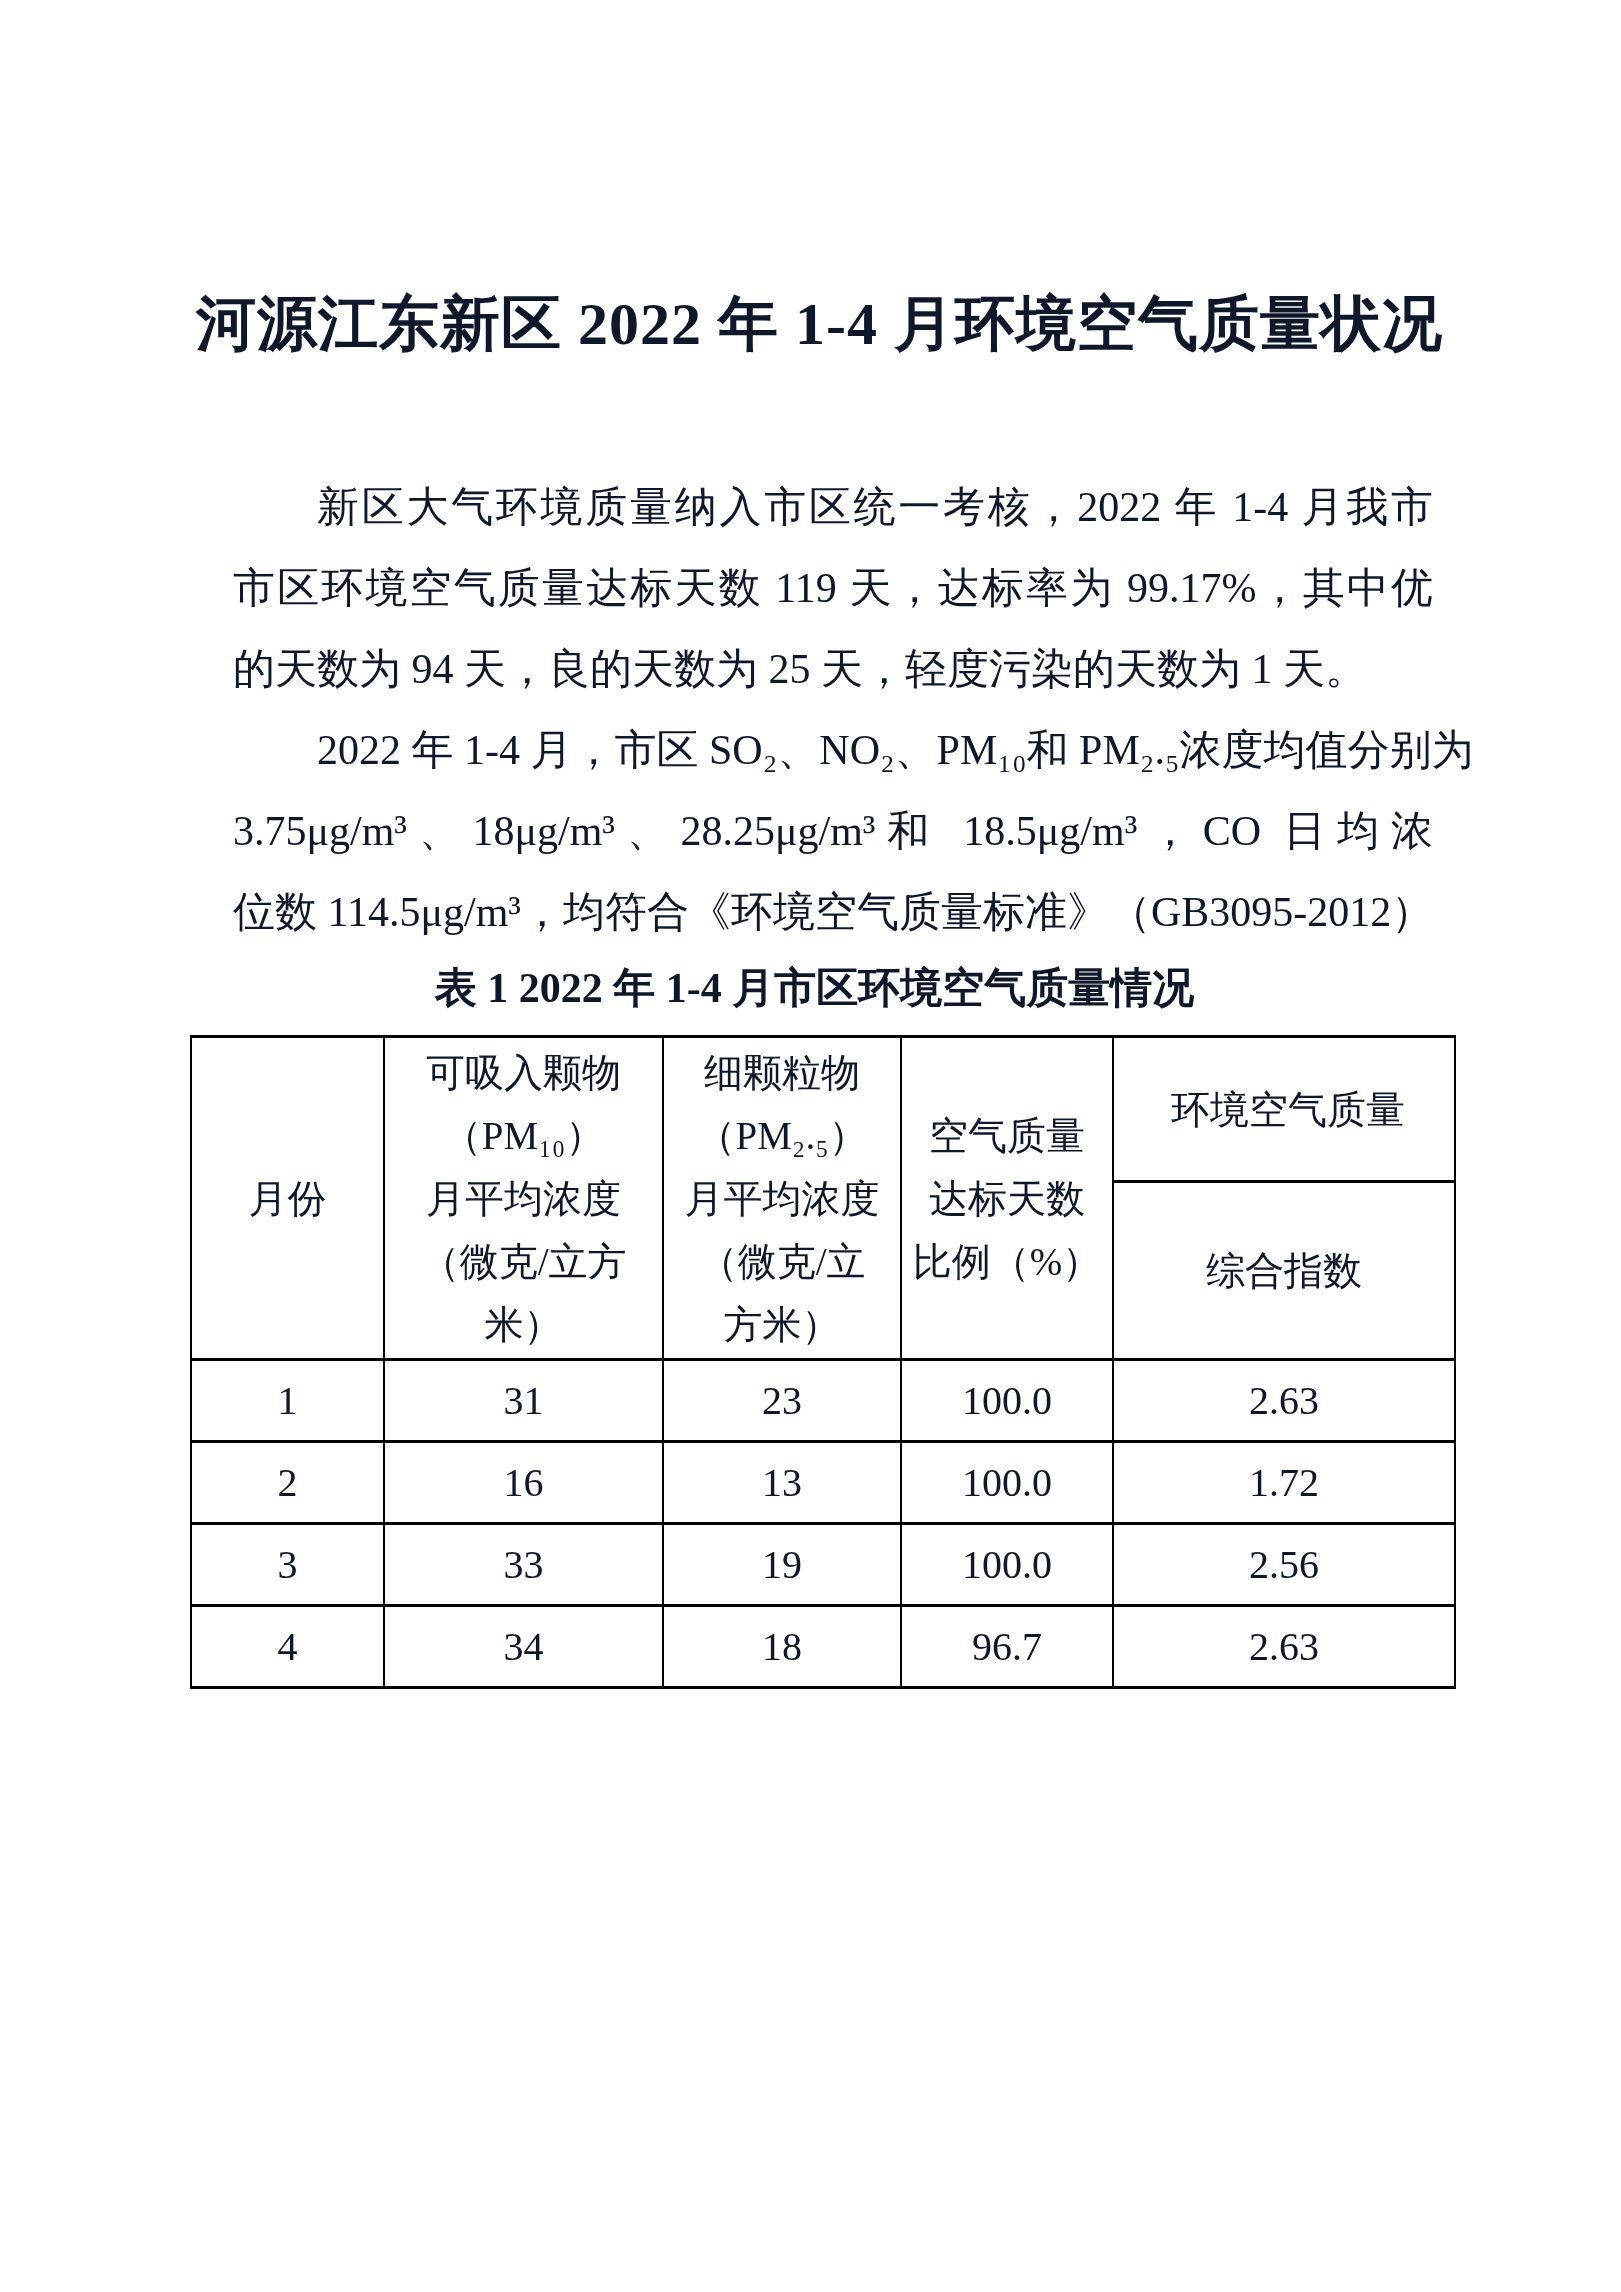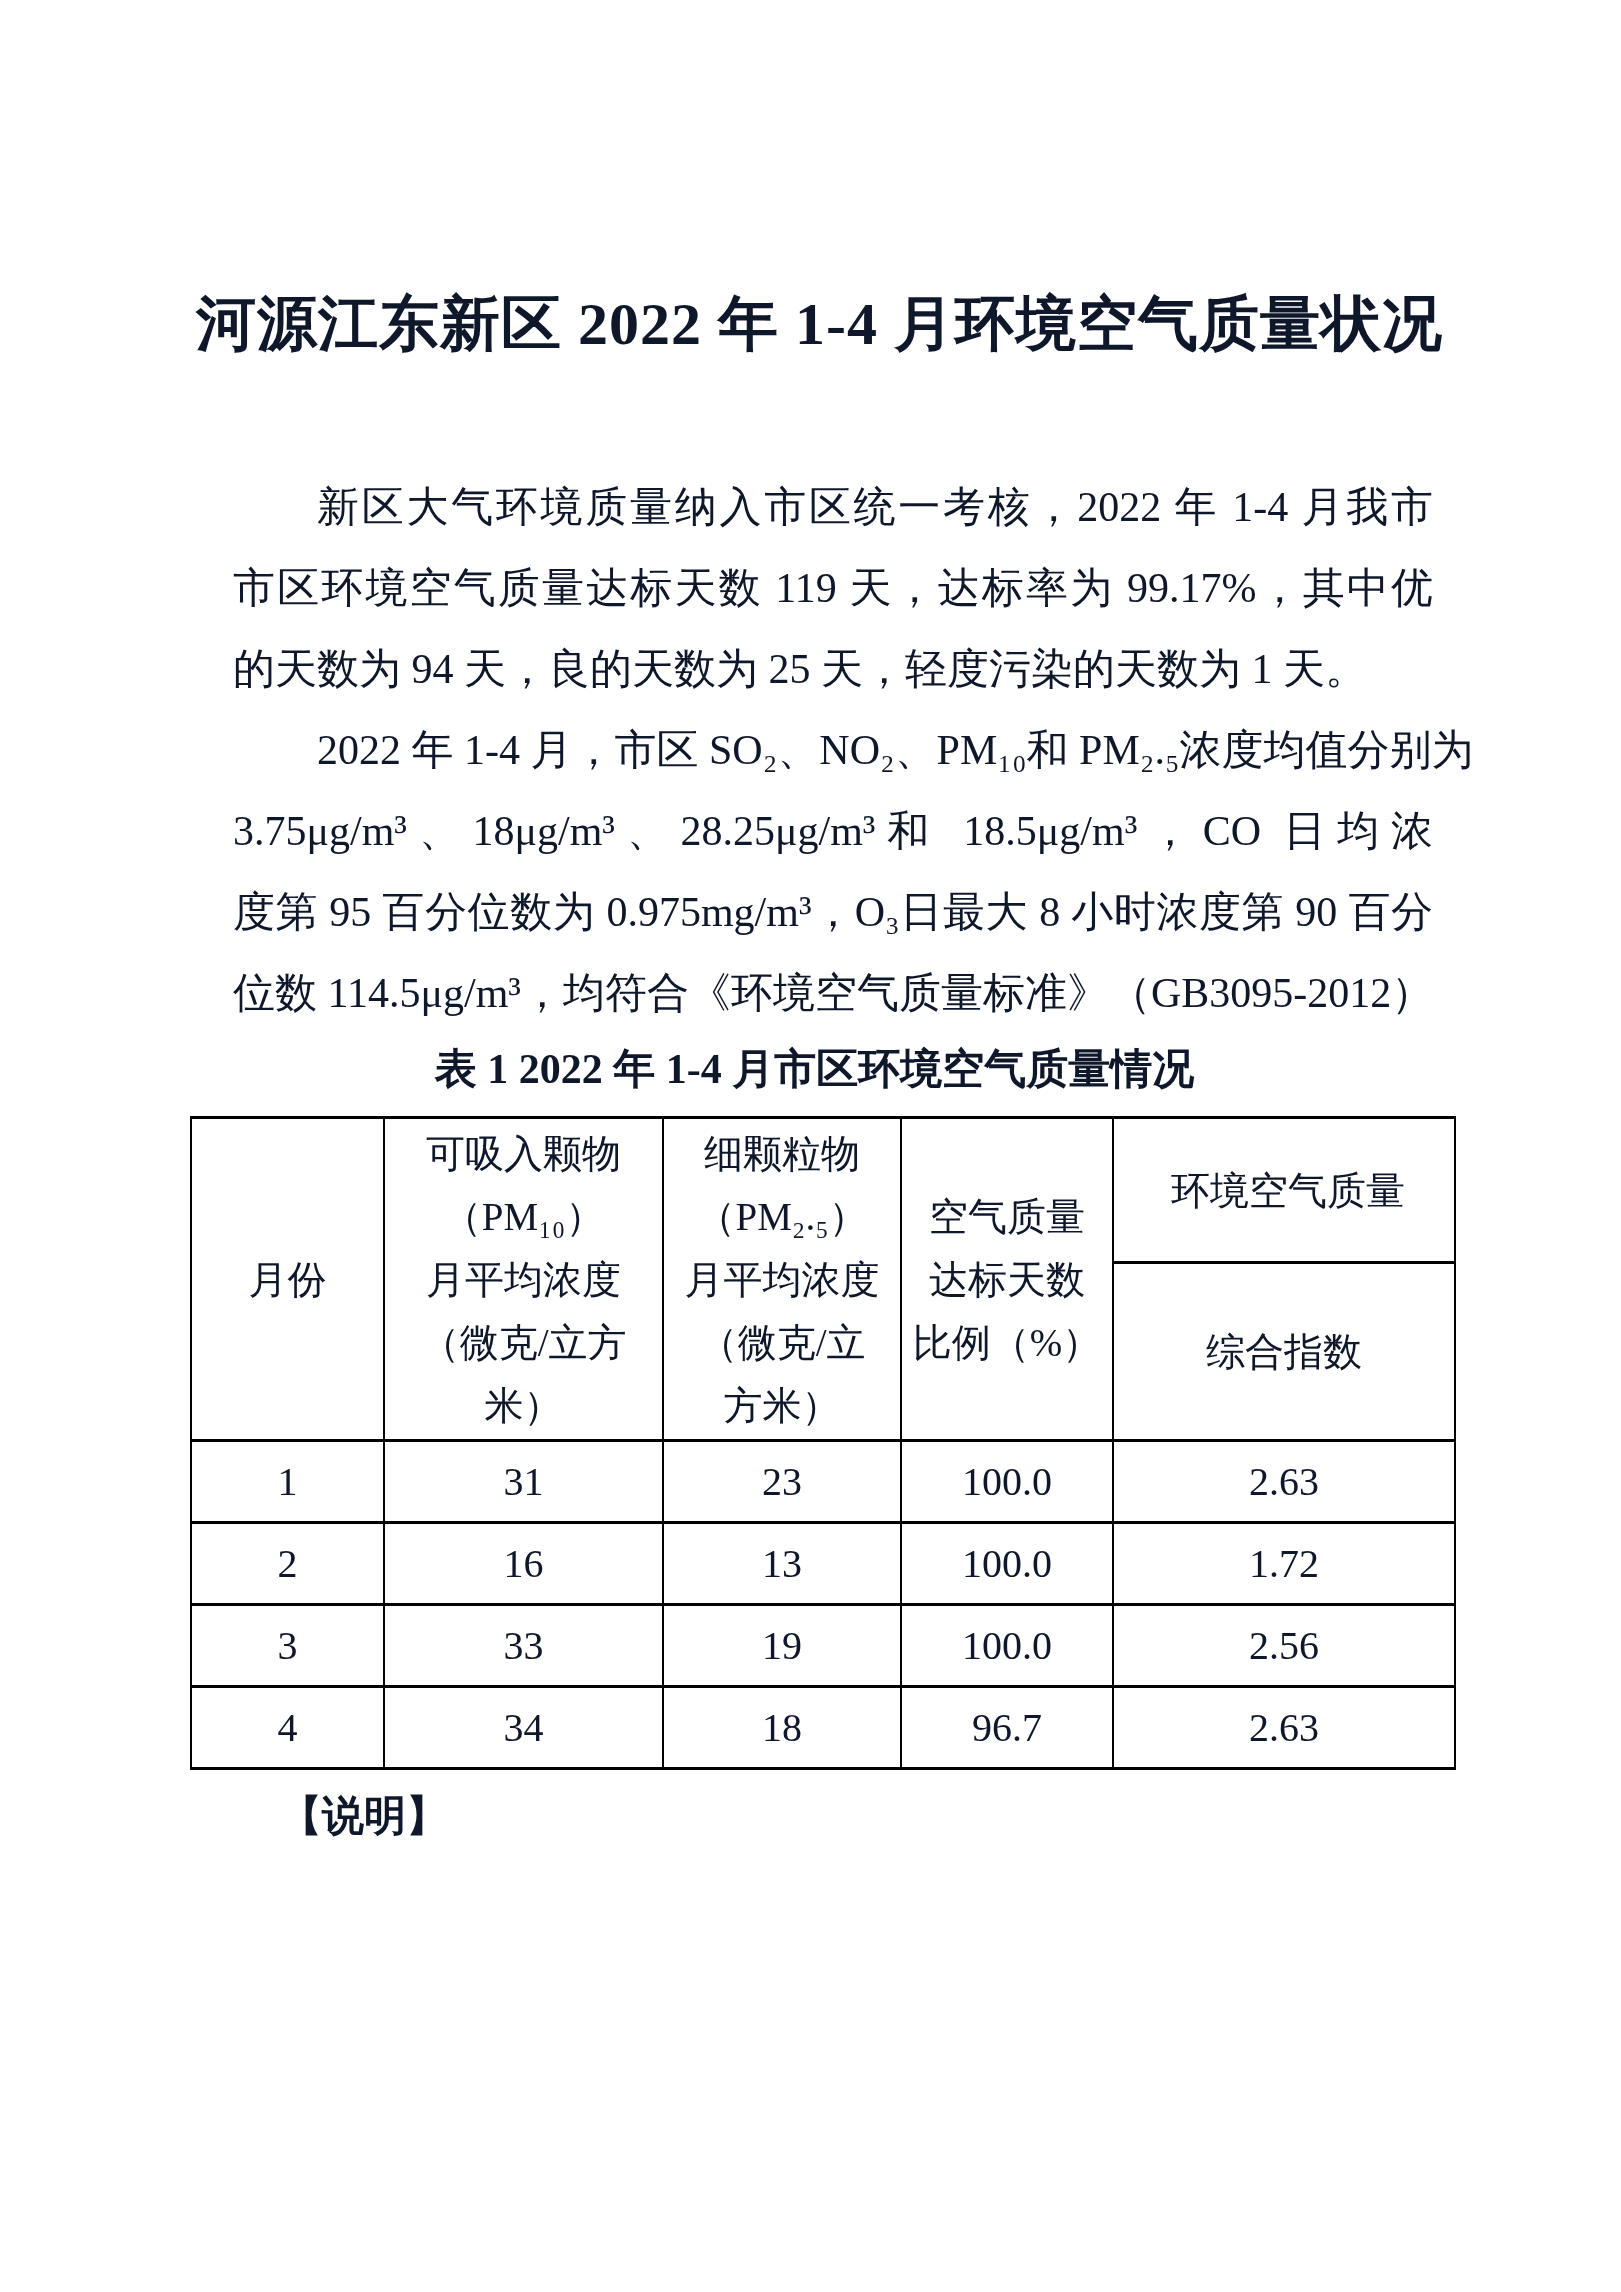--- a/index.html
+++ b/index.html
@@ -96,21 +96,20 @@
   <div class="content">
 
     <h1 class="doc-title">河源江东新区 2022 年 1-4 月环境空气质量状况</h1>
 
     <div class="body-block">
       <div class="line jline indent">新区大气环境质量纳入市区统一考核，2022 年 1-4 月我市</div>
       <div class="line jline">市区环境空气质量达标天数 119 天，达标率为 99.17%，其中优</div>
       <div class="line">的天数为 94 天，良的天数为 25 天，轻度污染的天数为 1 天。</div>
       <div class="line jline indent">2022 年 1-4 月，市区 SO₂、NO₂、PM₁₀和 PM₂.₅浓度均值分别为</div>
       <div class="line jline">3.75μg/m³、18μg/m³、28.25μg/m³和 18.5μg/m³，CO 日均浓</div>
-      <div class="line jline">度第 95 百分位数为 0.975mg/m³，O₃日最大 8 小时浓度第 90 百分</div>
       <div class="line jline">位数 114.5μg/m³，均符合《环境空气质量标准》（GB3095-2012）</div>
     </div>
 
     <div class="tbl-caption">表 1 2022 年 1-4 月市区环境空气质量情况</div>
 
     <table class="air-table">
       <colgroup>
         <col class="col-month">
           <col class="col-pm10">
           <col class="col-pm25">
@@ -176,18 +175,17 @@
           <td>4</td>
           <td>34</td>
           <td>18</td>
           <td>96.7</td>
           <td>2.63</td>
         </tr>
       </tbody>
     </table>
 
     <div class="notes-block">
-      <div class="notes-heading">【说明】</div>
     </div>
 
   </div>
 </div>
 
 
 </body></html>

